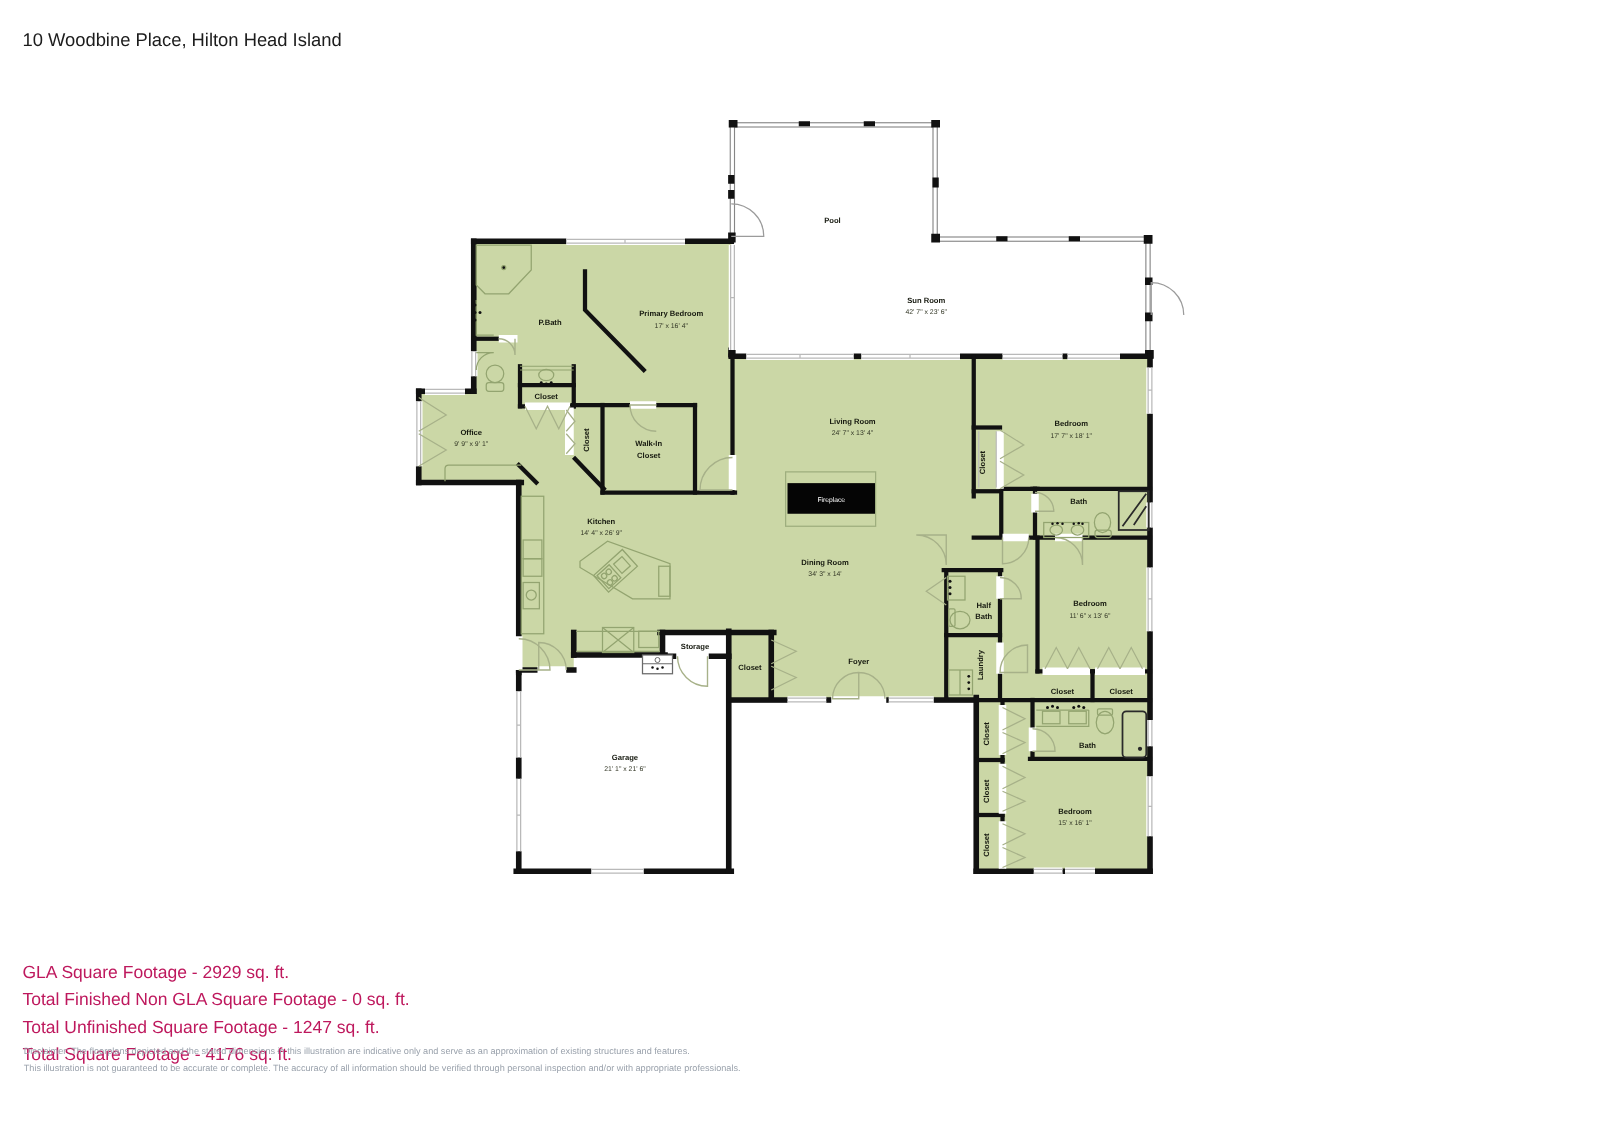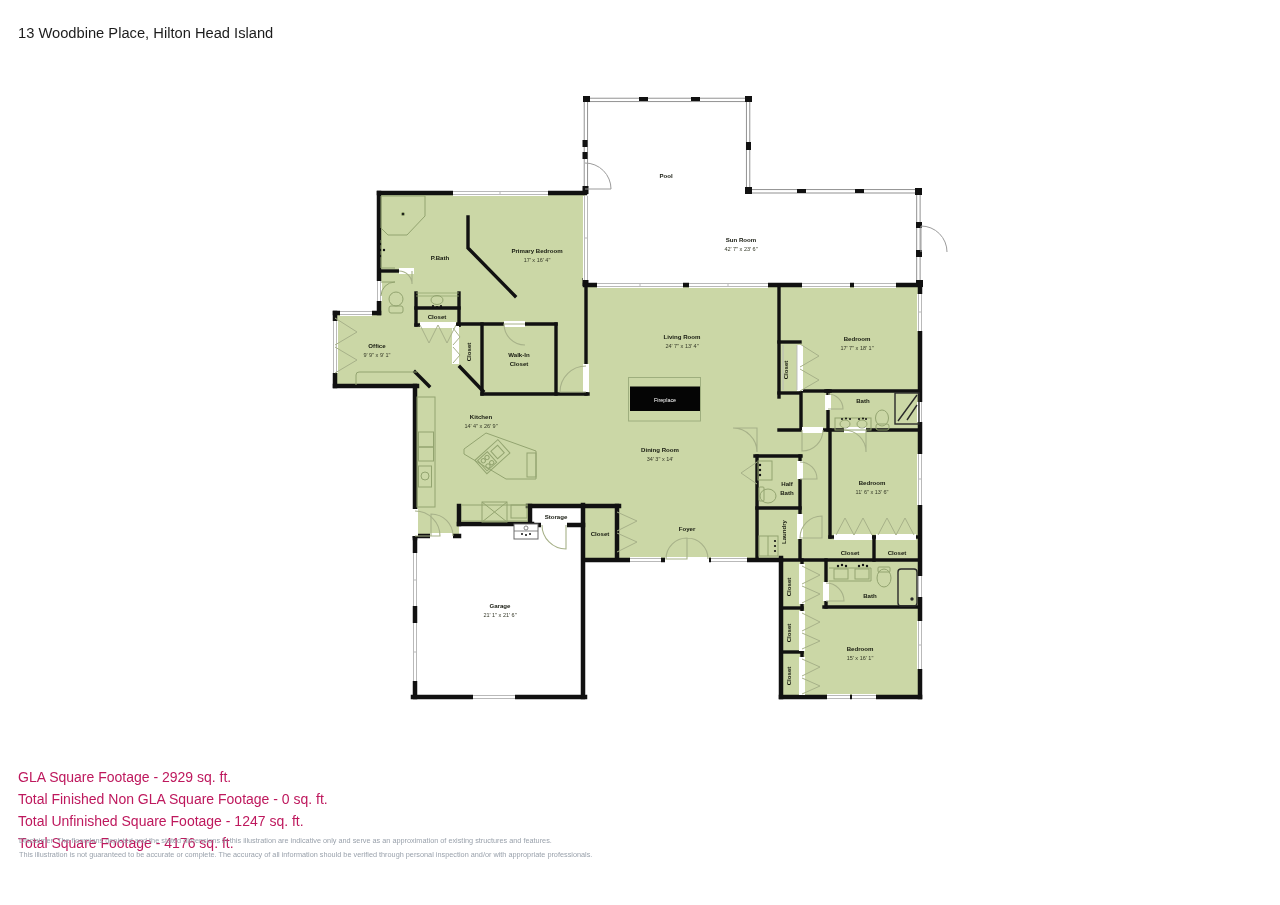--- a/index.html
+++ b/index.html
@@ -7,21 +7,21 @@
 .title{position:absolute;left:18px;top:25px;font-size:14.7px;color:#1c1c1c;}
 .foot{position:absolute;left:18px;top:766px;font-size:14px;color:#be185d;line-height:22px;}
 .disc{position:absolute;left:19px;top:834px;font-size:7.3px;color:#9aa2ac;line-height:14.2px;}
 svg text{font-family:"Liberation Sans", sans-serif;}
 .rl{font-size:6.1px;font-weight:bold;fill:#16190f;text-anchor:middle;}
 .rd{font-size:5.5px;fill:#343827;text-anchor:middle;}
 </style>
 </head>
 <body>
 
-<div class="title">13 Woodbine Place, Hilton Head Island</div>
+<div class="title">10 Woodbine Place, Hilton Head Island</div>
 
 <svg width="1280" height="905" viewBox="0 0 1280 905" style="position:absolute;left:0;top:0">
 <g id="plan">
 
 <polygon points="379,193 585,193 585,285 920,285 920,697 781,697 781,560 584,560 584,525 459,525 459,536 415,536 415,386 335,386 335,313 379,313" fill="#cbd7a6" stroke="none"></polygon>
 
 <rect x="530" y="506" width="53" height="19" fill="#ffffff"></rect>
 
 <g stroke="#868686" stroke-width="0.9" fill="#ffffff">
 <rect x="584.2" y="98.2" width="165" height="3.4"></rect>

